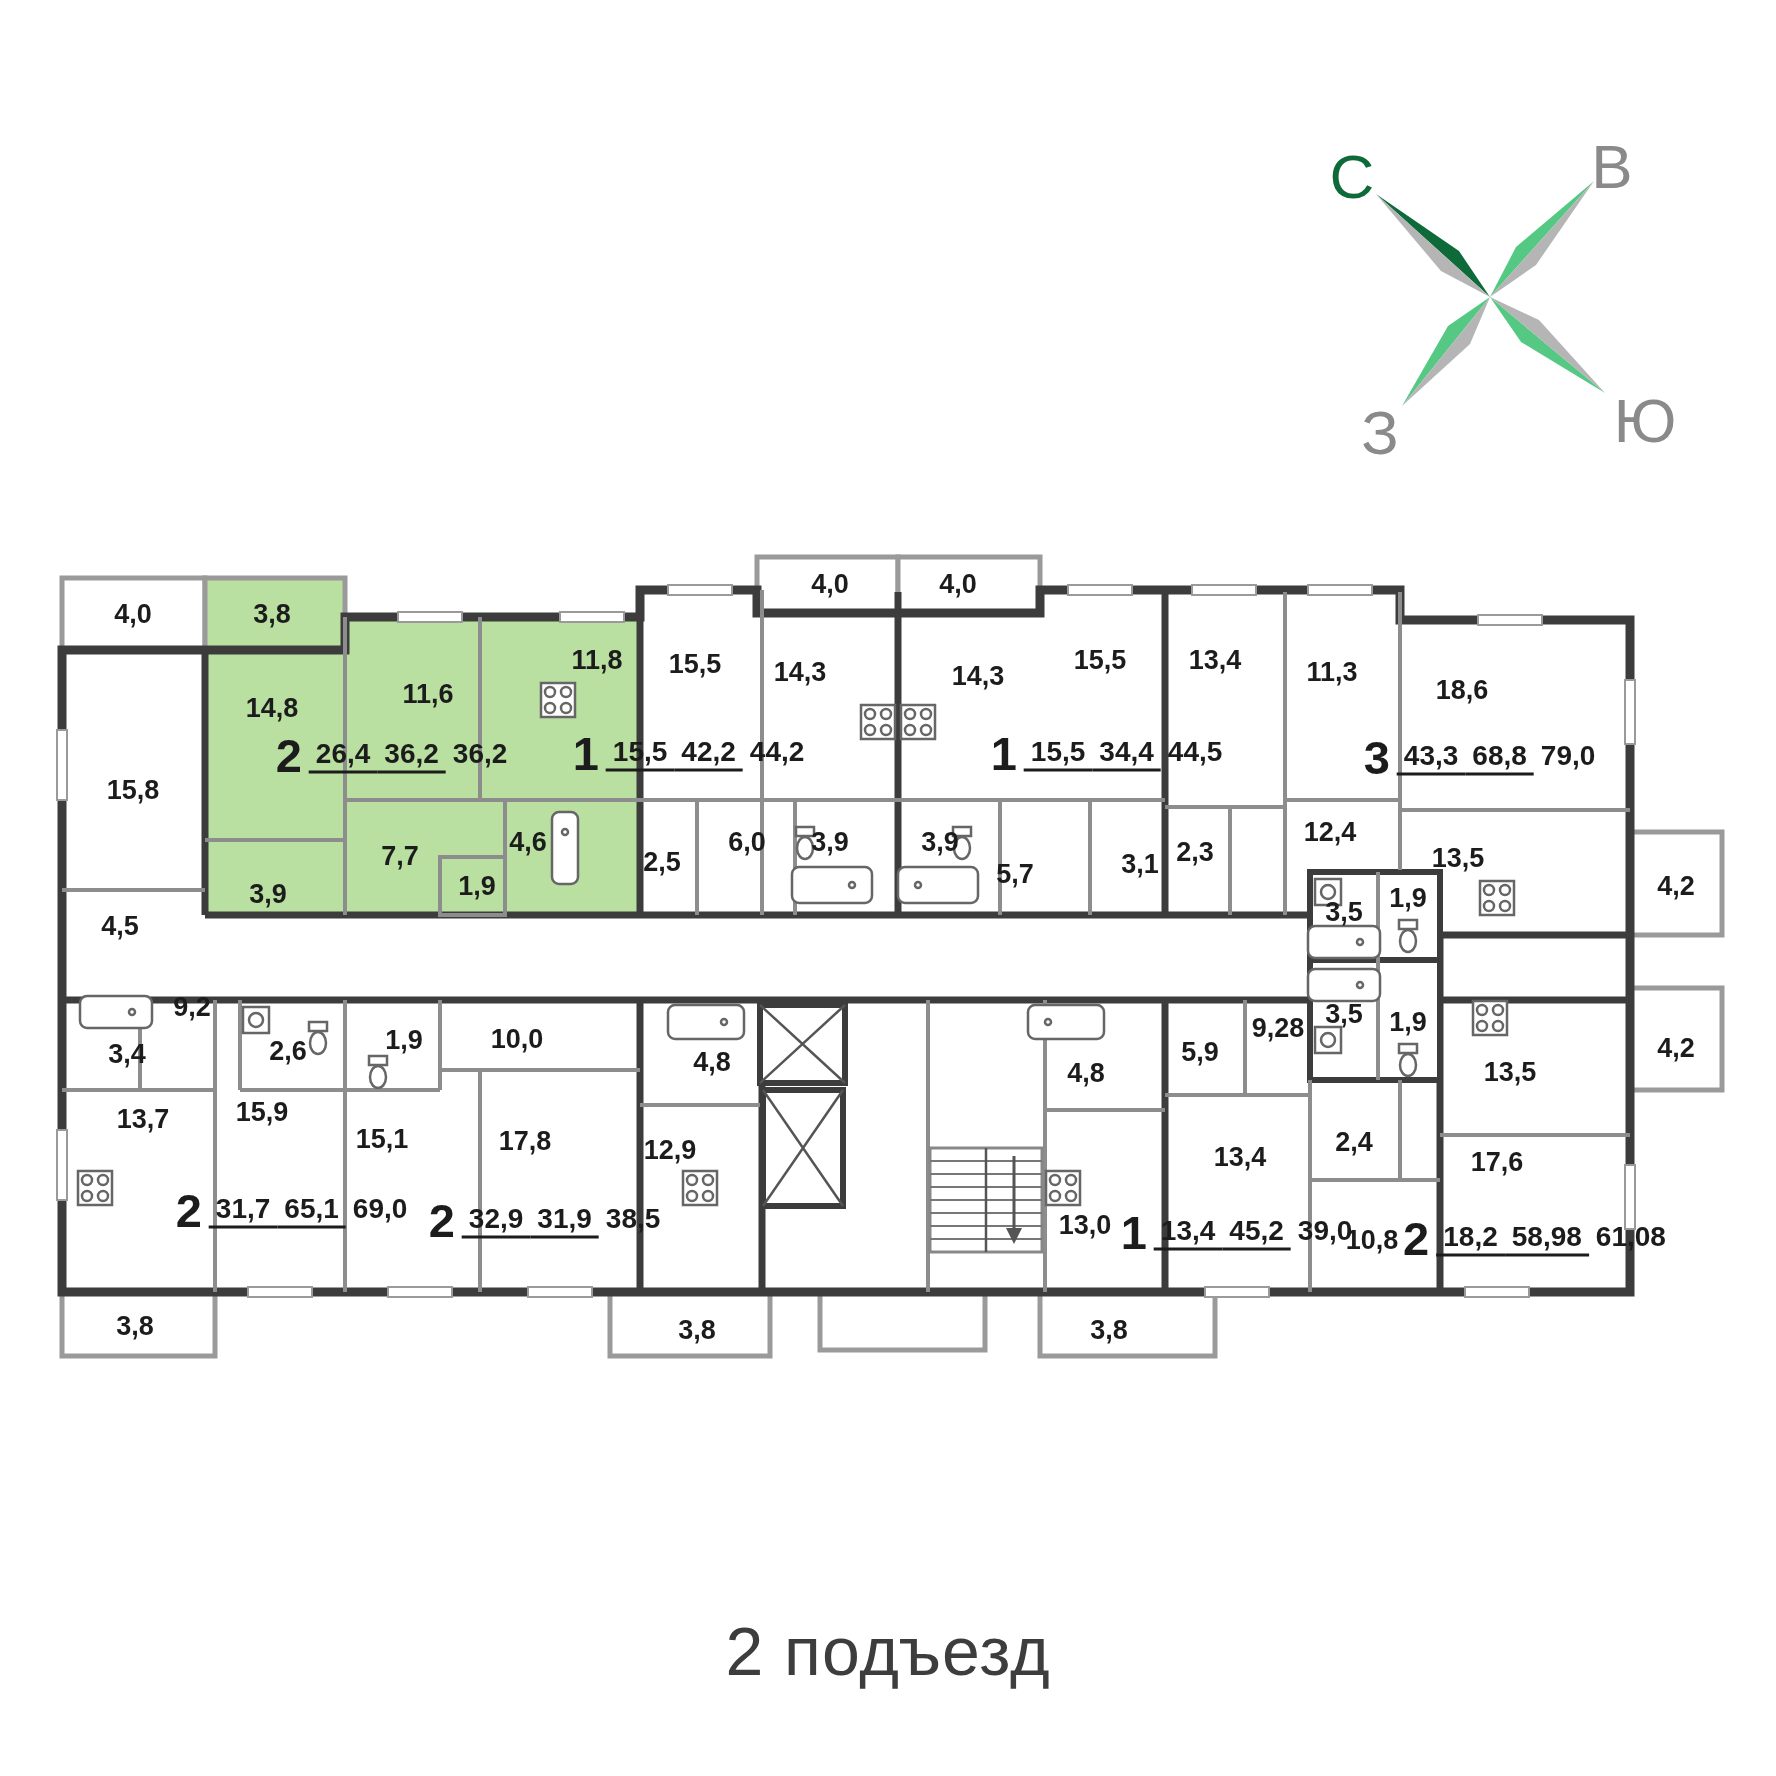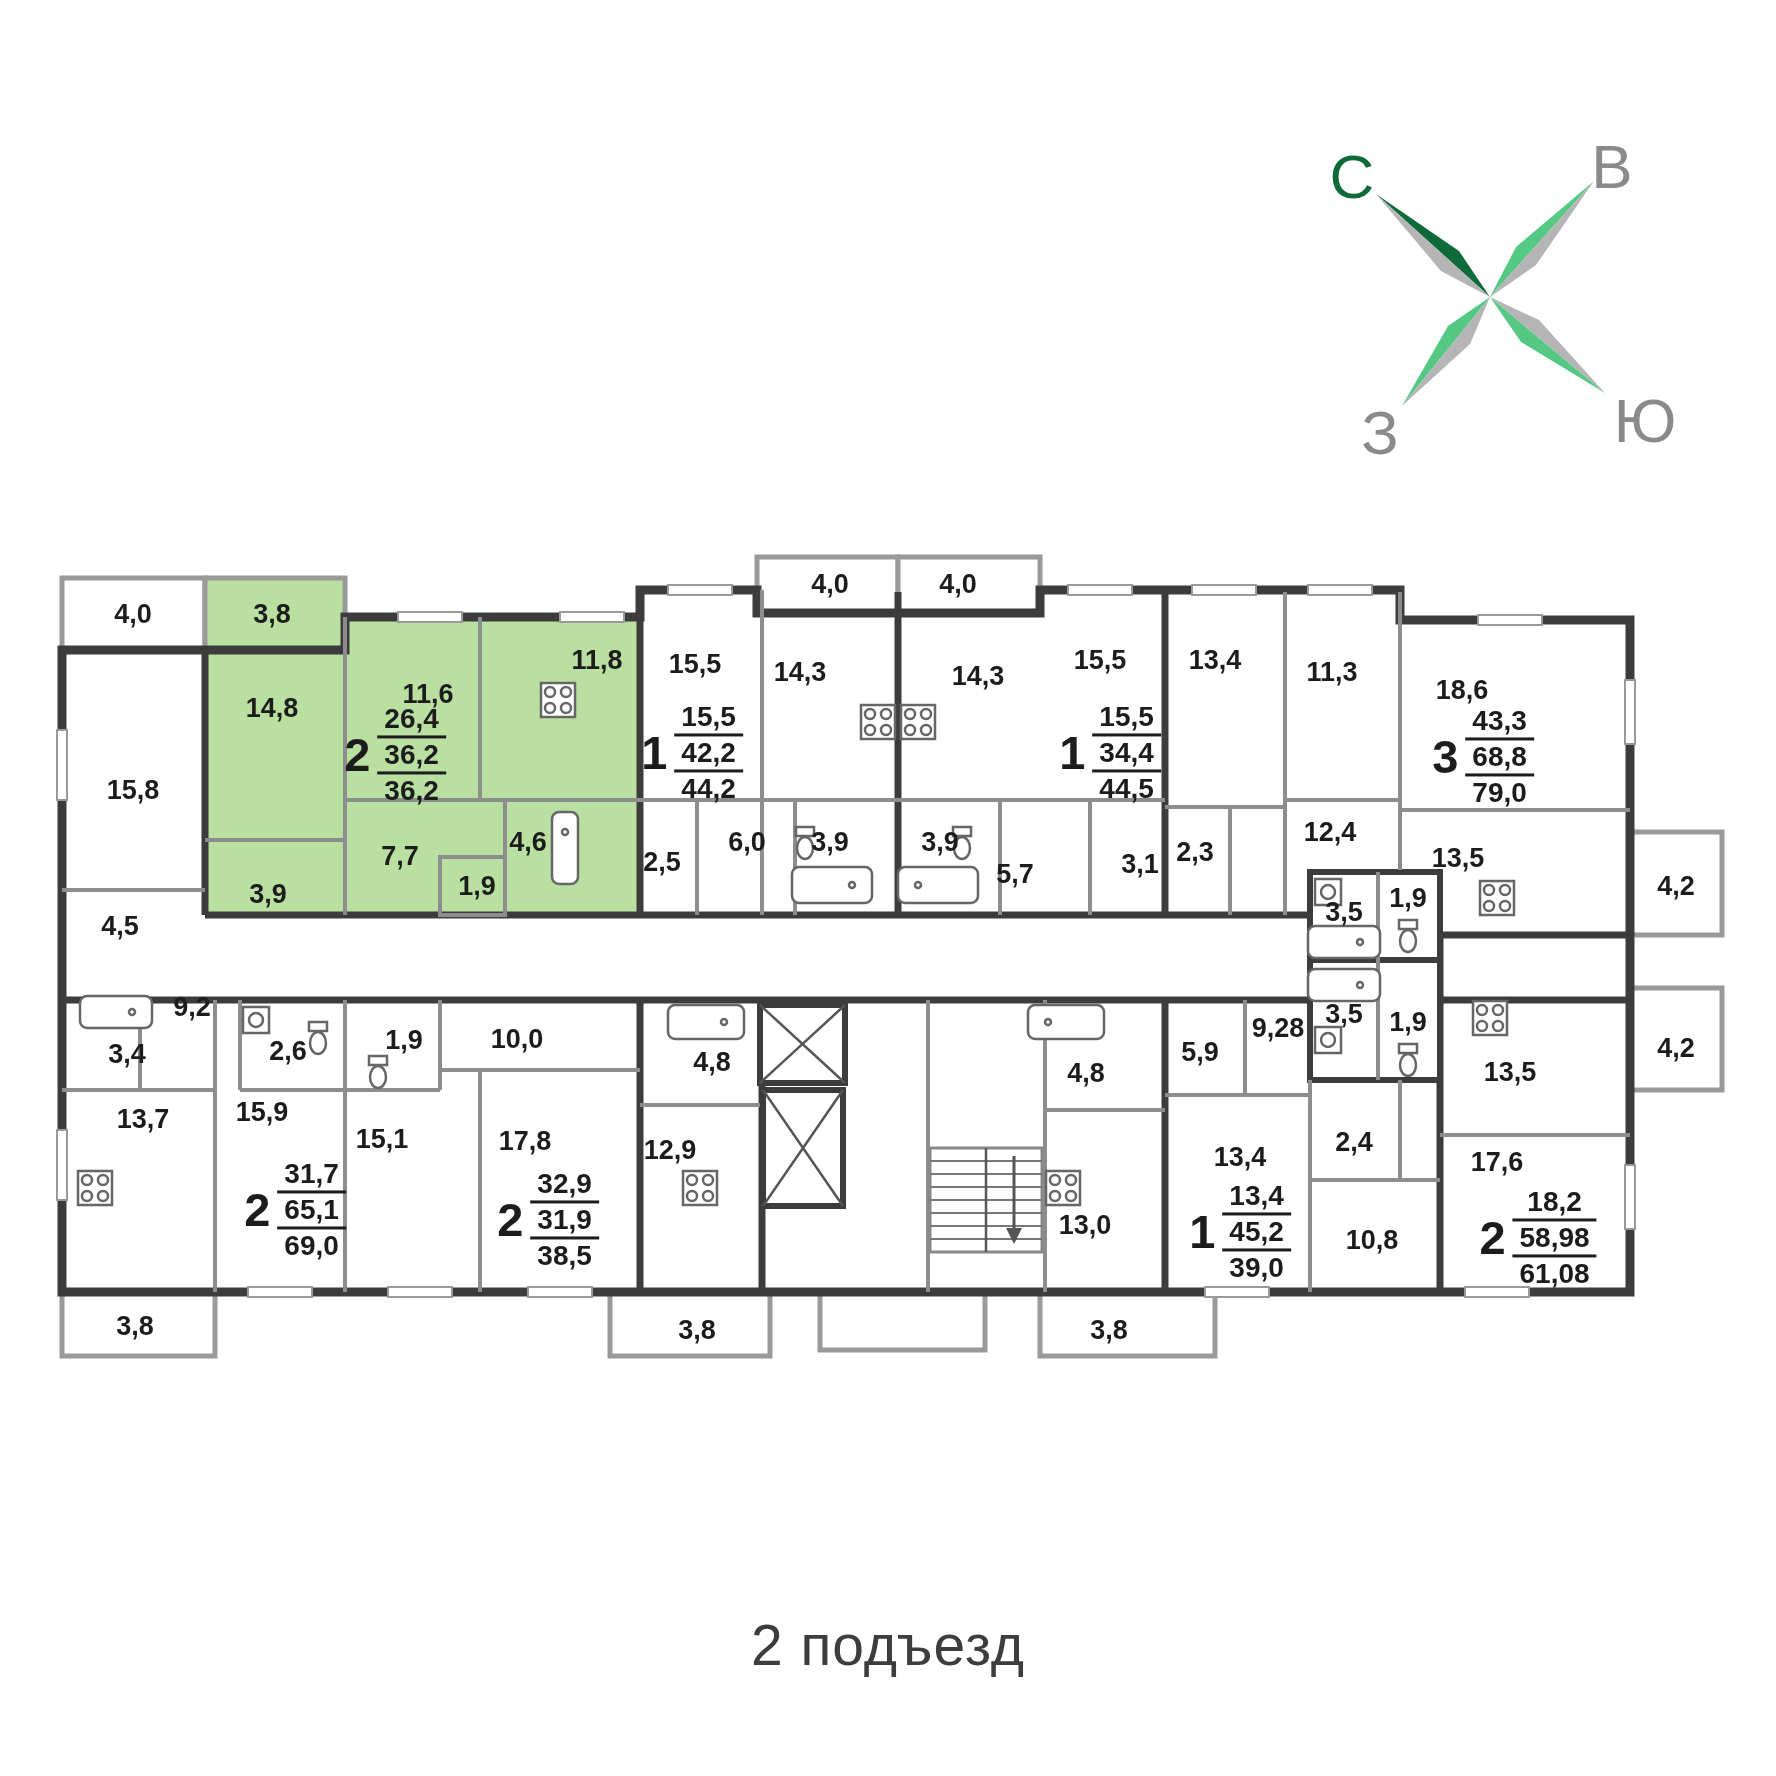--- a/index.html
+++ b/index.html
@@ -5,25 +5,25 @@
   html,body{margin:0;padding:0;}
   body{width:1776px;height:1776px;background:#ffffff;font-family:"Liberation Sans",sans-serif;}
   .canvas{position:relative;width:1776px;height:1776px;overflow:hidden;background:#fff;}
   svg.plan{position:absolute;left:0;top:0;}
   .rl{text-anchor:middle;dominant-baseline:central;font-family:"Liberation Sans",sans-serif;
       font-size:27px;font-weight:700;fill:#1c1c1c;}
   .cl{text-anchor:middle;dominant-baseline:central;font-family:"Liberation Sans",sans-serif;
       font-size:62px;font-weight:400;}
   .apt{position:absolute;display:flex;align-items:center;transform:translate(-50%,-50%);color:#1c1c1c;}
   .apt-num{font-size:47px;font-weight:700;margin-right:7px;}
-  .apt-stack{display:flex;flex-direction:column;}
+  .apt-stack{display:flex;flex-direction:row;}
   .apt-stack span{font-size:28px;font-weight:700;line-height:1.18;padding:0 7px;text-align:center;}
   .apt-stack span:nth-child(1),.apt-stack span:nth-child(2){border-bottom:3px solid #1c1c1c;}
   .page-title{position:absolute;left:0;right:0;top:1612px;text-align:center;
-      font-size:57px;color:#3d3d3d;letter-spacing:1px;}
+      font-size:68px;color:#3d3d3d;letter-spacing:1px;}
 </style>
 </head>
 <body>
 
 <div class="canvas">
 
 <svg class="plan" width="1776" height="1776" viewBox="0 0 1776 1776">
 
   <polygon points="205,578 345,578 345,617 640,617 640,915 205,915" fill="#b9e0a1"></polygon>
 

